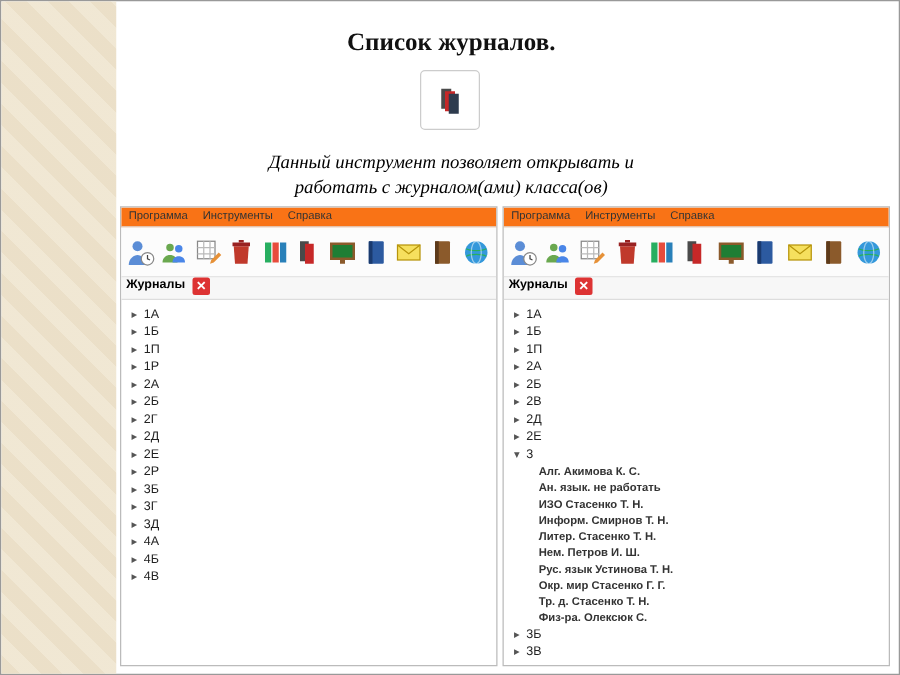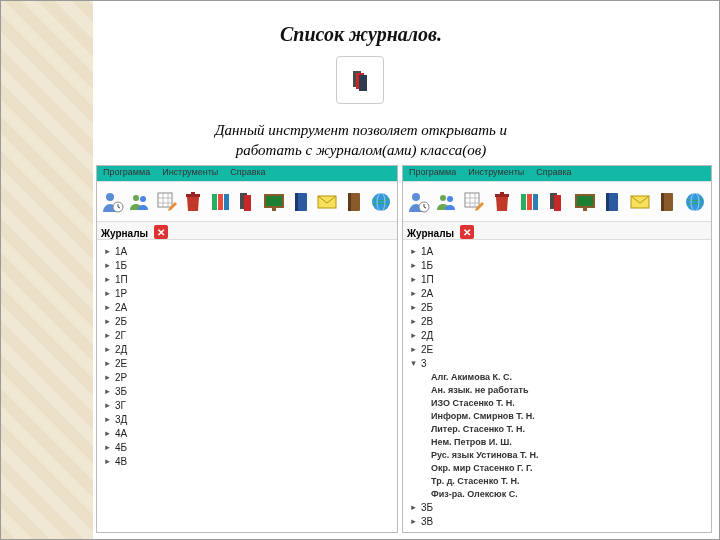--- a/index.html
+++ b/index.html
@@ -13,21 +13,21 @@
   .decor-left {
     position: absolute; left: 0; top: 0; width: 92px; height: 540px;
     background: repeating-linear-gradient(45deg,#e9dcc2 0 12px,#efe5cf 12px 24px);
     opacity: 0.9;
   }
   .slide {
     position: absolute; left: 0; top: 0; width: 720px; height: 540px;
   }
   .title {
     position: absolute; left: 0; top: 22px; width: 720px;
-    text-align: center; font-weight: bold; font-style: italic;
+    text-align: center; font-weight: bold; 
     font-size: 20px; color: #111;
     font-family: Georgia, 'Times New Roman', serif;
   }
   .hero-icon {
     position: absolute; left: 335px; top: 55px; width: 48px; height: 48px;
     display: flex; align-items: center; justify-content: center;
     background:#fff; border:1px solid #ccc; border-radius:4px;
   }
   .desc {
     position: absolute; left: 0; top: 120px; width: 720px;
@@ -43,37 +43,37 @@
     flex: 0 0 auto;
     border: 1px solid #bbb;
     background: #fff;
     display: flex; flex-direction: column;
     font-size: 10px;
     overflow: hidden;
   }
   .panel.left { width: 302px; }
   .panel.right { width: 310px; }
   .menubar {
-    height: 16px; background: #14b8a6;
+    height: 16px; background: #f97316;
     display: flex; gap: 12px; padding: 1px 6px;
     font-size: 9px; color: #333;
     border-bottom: 1px solid #ddd;
   }
   .toolbar {
     height: 40px; background: #fcfcfc;
     display: flex; align-items: center; gap: 1px; padding: 2px 3px;
     border-bottom: 1px solid #ddd;
   }
   .tbtn {
     width: 30px; height: 30px; display:flex; align-items:center; justify-content:center;
     border-radius: 3px;
   }
   .pane-hdr {
     height: 18px; background: #f7f7f7; border-bottom:1px solid #ddd;
-    display:flex; align-items:flex-end; gap:6px; padding:0 4px;
+    display:flex; align-items:flex-start; gap:6px; padding:0 4px;
     font-size: 10px; font-weight: bold;
   }
   .closex {
     width:14px; height:14px; background:#d33; color:#fff; font-size:10px;
     display:flex; align-items:center; justify-content:center; border-radius:2px;
   }
   .tree { flex:1; overflow:auto; padding:4px 6px; }
   .tree-item { display:flex; align-items:center; gap:3px; height:14px; font-size:10px; color:#222; }
   .tree-item .tw { width:9px; text-align:center; color:#555; font-size:9px; }
   .tree-sub { margin-left: 22px; font-weight: bold; }

